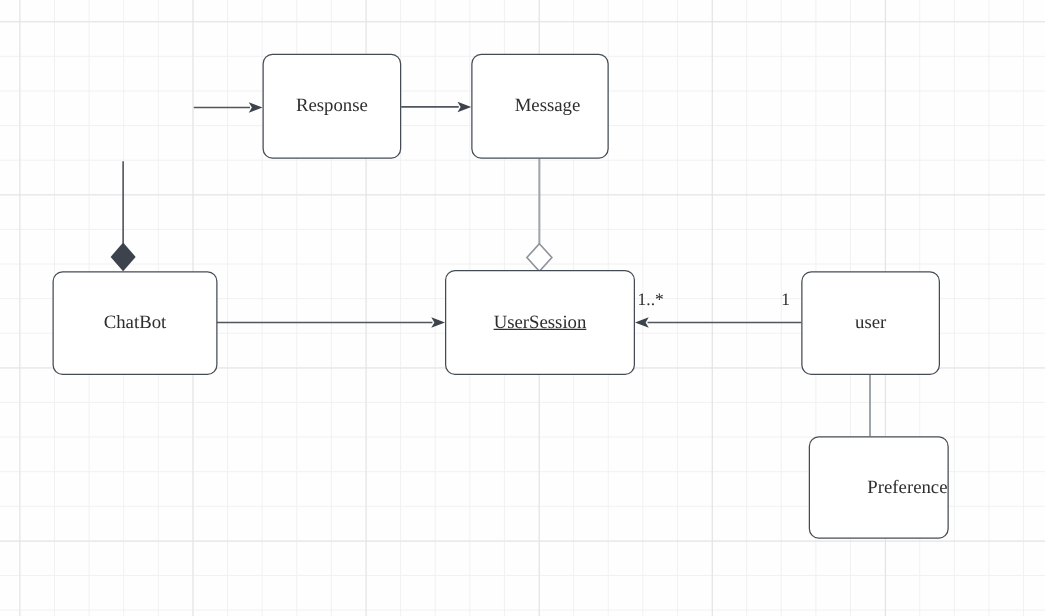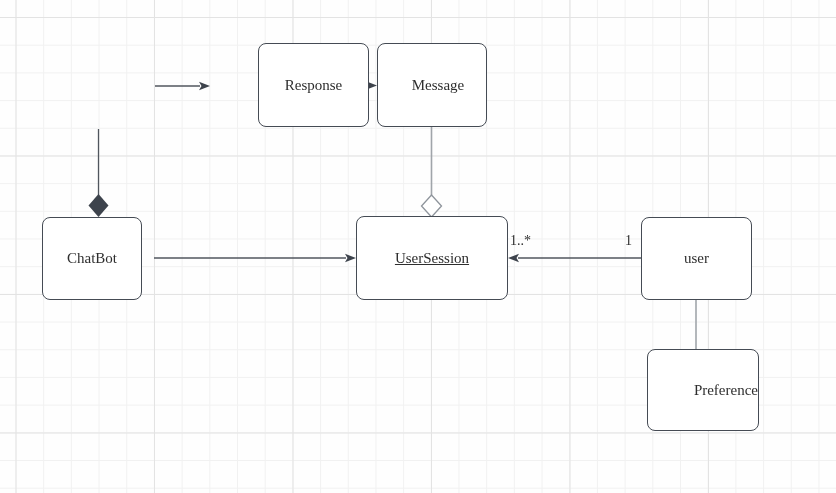--- a/index.html
+++ b/index.html
@@ -89,29 +89,29 @@
 
     <g>
       <line x1="696" y1="300" x2="696" y2="349" stroke="#a0a5aa" stroke-width="1.6"></line>
     </g>
   </svg>
 
   <div class="mult-label" style="left:510px; top:234px;">1..*</div>
   <div class="mult-label" style="left:610px; top:234px; width:22px; text-align:right;">1</div>
 
 
-  <div class="node" style="left:210px; top:43px; width:111px; height:84px;margin-left:48px;">
+  <div class="node" style="left:210px; top:43px; width:111px; height:84px;">
     <span>Response</span>
   </div>
 
   <div class="node" style="left:377px; top:43px; width:110px; height:84px;padding-left:12px;">
     <span>Message</span>
   </div>
 
-  <div class="node" style="left:42px; top:217px; width:100px; height:83px;">
+  <div class="node" style="left:42px; top:217px; width:132px; height:83px;">
     <span>ChatBot</span>
   </div>
 
   <div class="node" style="left:356px; top:216px; width:152px; height:84px;text-decoration:underline;">
     <span>UserSession</span>
   </div>
 
   <div class="node" style="left:641px; top:217px; width:111px; height:83px;justify-content:center;">
     <span>user</span>
   </div>

